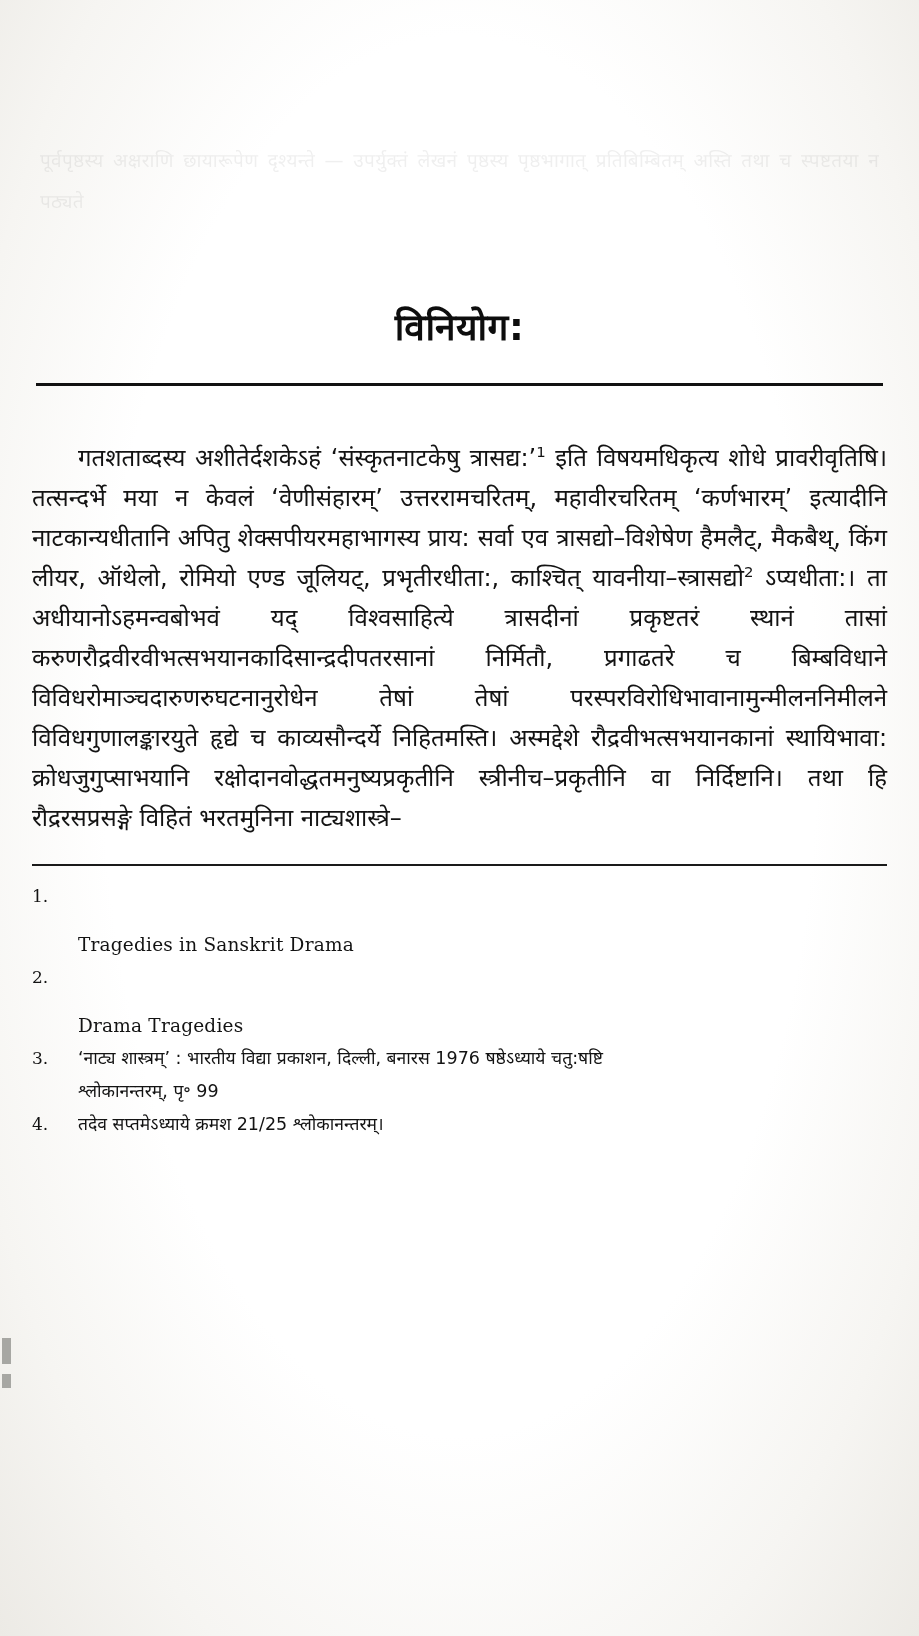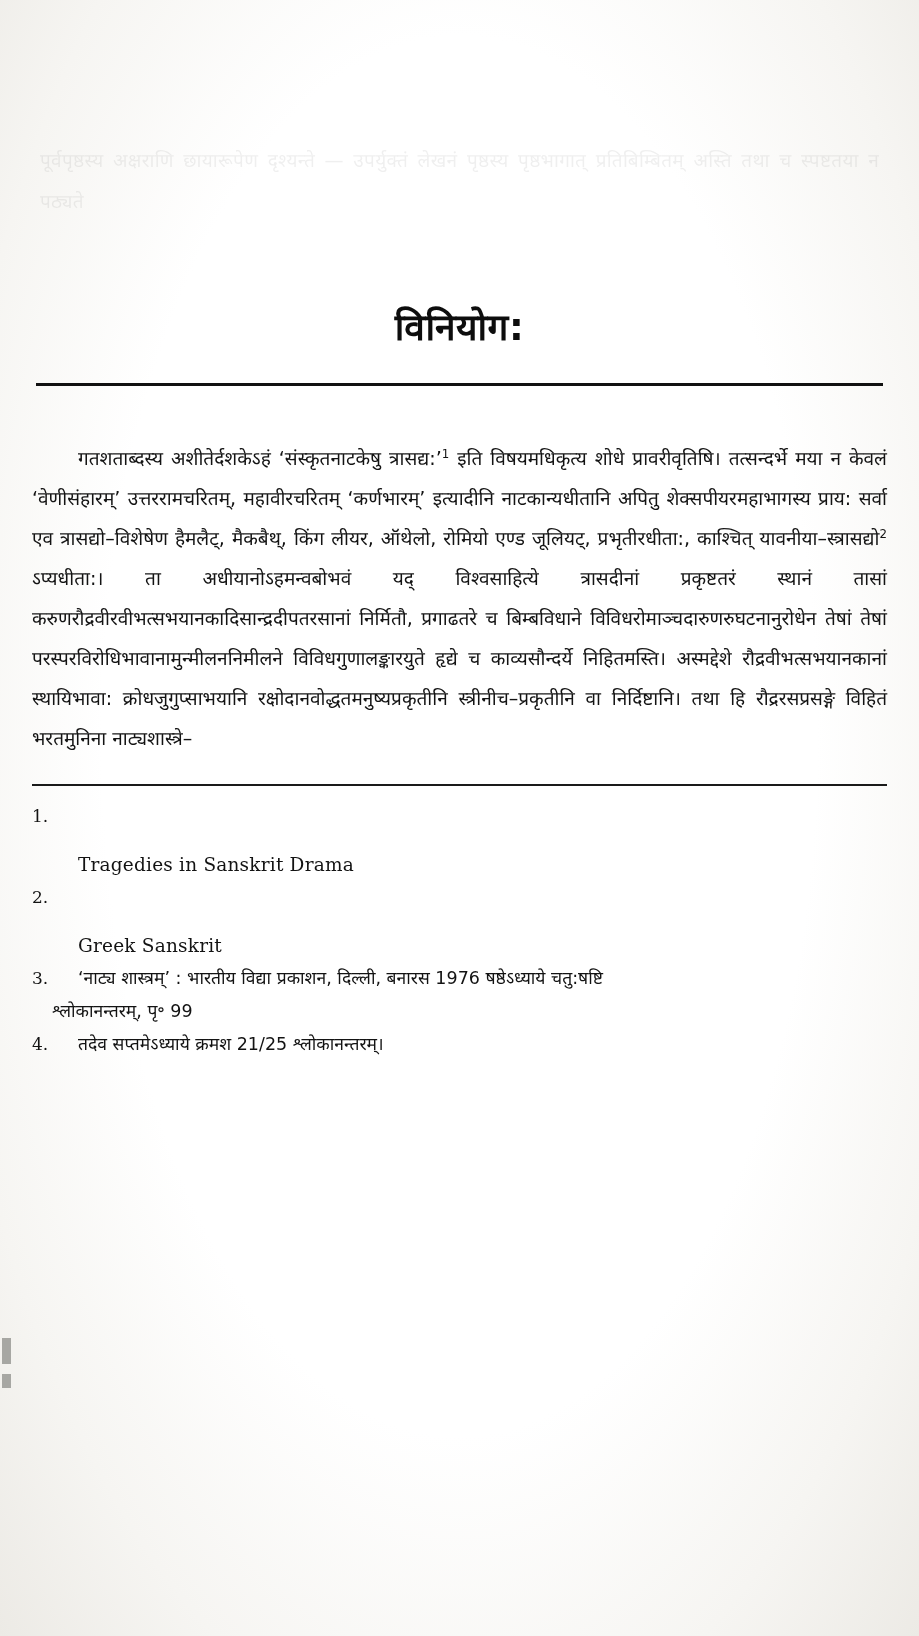--- a/index.html
+++ b/index.html
@@ -61,21 +61,21 @@
   }
 
   .rule {
     height: 3px;
     background: #111;
     margin: 32px 36px 0 36px;
   }
 
   .body-text {
     margin: 52px 32px 0 32px;
-    font-size: 19px;
+    font-size: 24px;
     line-height: 40px;
     text-align: justify;
     text-justify: inter-word;
     color: #131313;
     font-family: "DejaVu Sans", "Liberation Sans", sans-serif;
   }
 
   .para {
     margin: 0;
     text-indent: 0;
@@ -118,21 +118,21 @@
   .fn-text {
     flex: 1 1 auto;
   }
   .fn-text.latin {
     font-family: "DejaVu Serif", "Liberation Serif", serif;
     font-size: 18.5px;
     letter-spacing: 0.2px;
     margin-top: 48px;
   }
   .fn-cont {
-    margin-left: 20px;
+    margin-left: 46px;
   }
 
   
   .edge-mark {
     position: absolute;
     left: 2px;
     width: 9px;
     height: 26px;
     background: #8e8d89;
     opacity: 0.75;
@@ -168,21 +168,21 @@
 
     <div class="footnotes">
 
       <div class="fn-row">
         <span class="fn-num">1.</span>
         <span class="fn-text latin">Tragedies in Sanskrit Drama</span>
       </div>
 
       <div class="fn-row">
         <span class="fn-num">2.</span>
-        <span class="fn-text latin">Greek Sanskrit</span>
+        <span class="fn-text latin">Drama Tragedies</span>
       </div>
 
       <div class="fn-row">
         <span class="fn-num">3.</span>
         <span class="fn-text">‘नाट्य शास्त्रम्’ : भारतीय विद्या प्रकाशन, दिल्ली, बनारस 1976 षष्ठेऽध्याये चतु:षष्टि</span>
       </div>
       <div class="fn-cont">श्लोकानन्तरम्, पृ॰ 99</div>
 
       <div class="fn-row">
         <span class="fn-num">4.</span>

